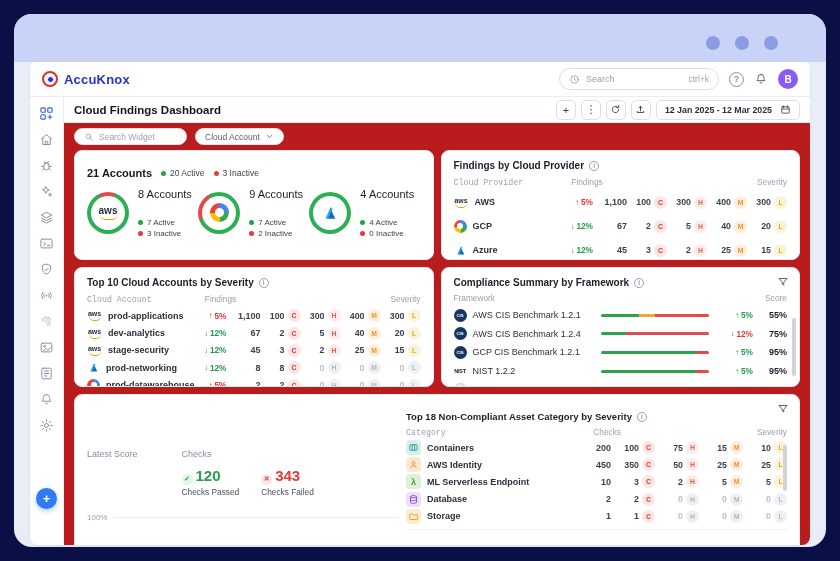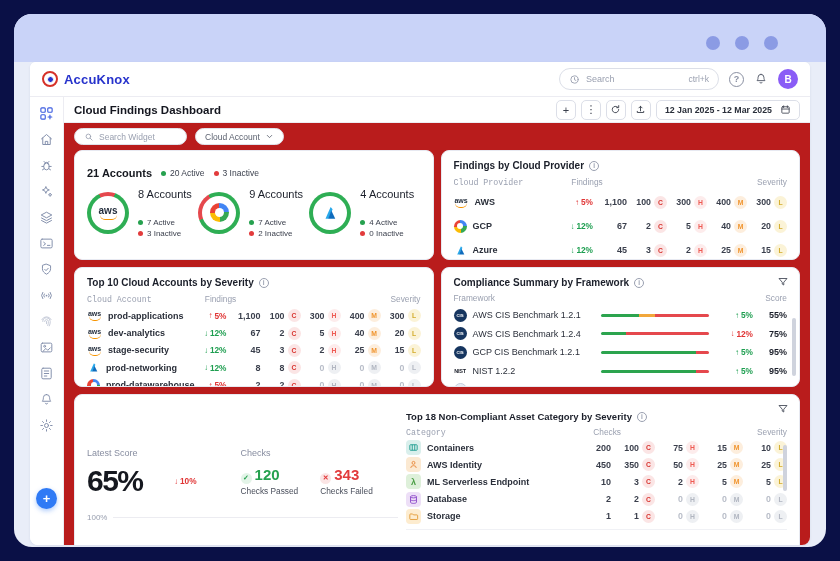--- a/index.html
+++ b/index.html
@@ -715,26 +715,20 @@
               <span class="funnel">
                   <svg class="ic" width="12" height="12" viewBox="0 0 24 24" fill="none" stroke="currentColor" stroke-width="1.8" stroke-linejoin="round">
                     <path d="M4 5h16l-6.5 7.5V18l-3-1.8v-3.7z"></path>
                   </svg>
                 </span>
               <div class="wc-flex">
                 <div class="wc-left">
                   <div class="wc-stats">
                     <div>
                       <span class="lbl">Latest Score</span>
-                      <div class="bigscore">
-                        <b>65%</b>
-                        <span class="tr down bad">
-                            <em>10%</em>
-                          </span>
-                      </div>
                     </div>
                     <div>
                       <span class="lbl">Checks</span>
                       <div class="chk-pair">
                         <span class="chk">
                           <b class="pass"><span class="okc g">✓</span><span>120</span></b>
                           <span class="cl">Checks Passed</span>
                         </span>
                         <span class="chk">
                           <b class="fail"><span class="okc r">✕</span><span>343</span></b>

